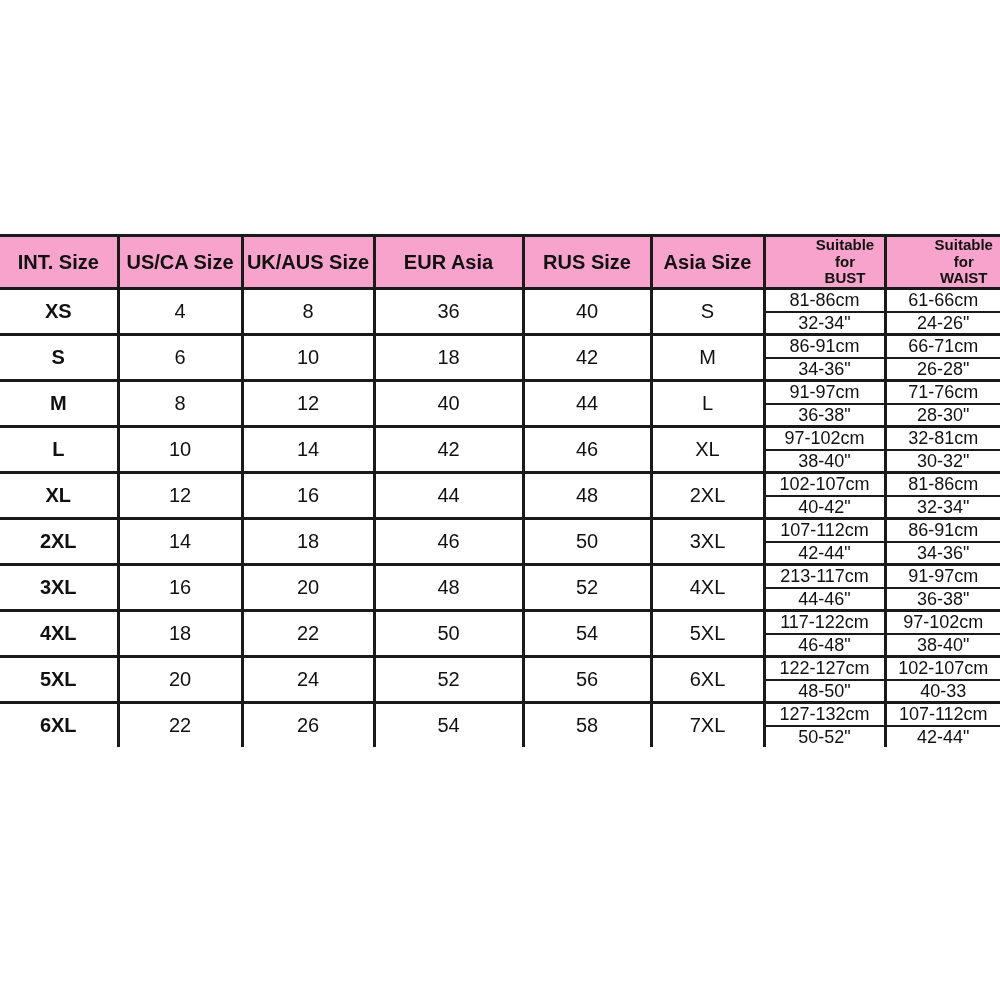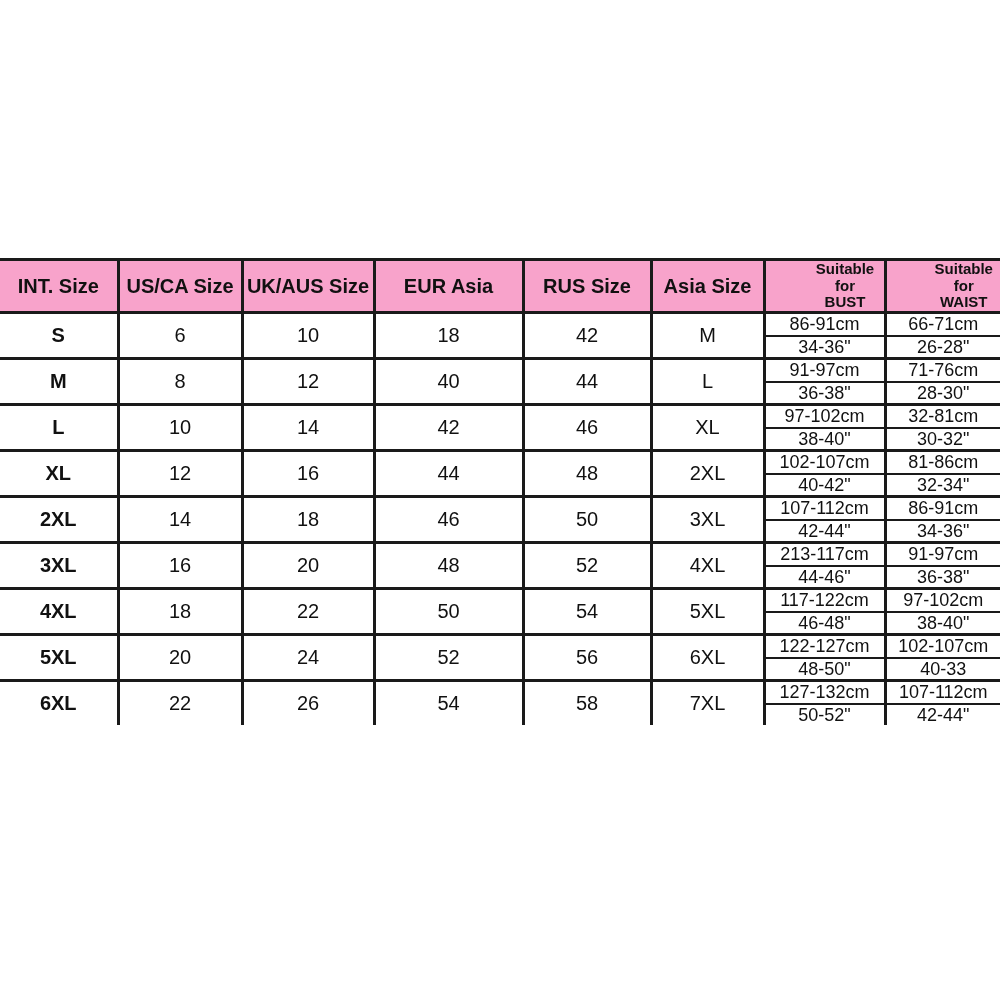--- a/index.html
+++ b/index.html
@@ -12,21 +12,21 @@
     position: relative;
     width: 1000px;
     height: 1000px;
     background: var(--page-bg);
     overflow: hidden;
     font-family: "Liberation Sans", sans-serif;
     color: #111;
   }
   table.size-chart {
     position: absolute;
-    top: 258px;
+    top: 234px;
     left: 0;
     width: 1000px;
     border-collapse: collapse;
     table-layout: fixed;
     border-top: 3px solid var(--line-color);
   }
   table.size-chart th,
   table.size-chart td {
     border-left: 3px solid var(--line-color);
     text-align: center;
@@ -92,20 +92,36 @@
         <th>EUR Asia</th>
         <th>RUS Size</th>
         <th>Asia Size</th>
         <th class="col-suit">Suitable for
 BUST</th>
         <th class="col-suit">Suitable for
 WAIST</th>
       </tr>
     </thead>
     <tbody id="table-body">
+  <tr>
+    <td class="c-int">XS</td>
+    <td>4</td>
+    <td>8</td>
+    <td>36</td>
+    <td>40</td>
+    <td>S</td>
+    <td class="split">
+      <div class="sub top">81-86cm</div>
+      <div class="sub">32-34"</div>
+    </td>
+    <td class="split">
+      <div class="sub top">61-66cm</div>
+      <div class="sub">24-26"</div>
+    </td>
+  </tr>
 
   <tr>
     <td class="c-int">S</td>
     <td>6</td>
     <td>10</td>
     <td>18</td>
     <td>42</td>
     <td>M</td>
     <td class="split">
       <div class="sub top">86-91cm</div>

